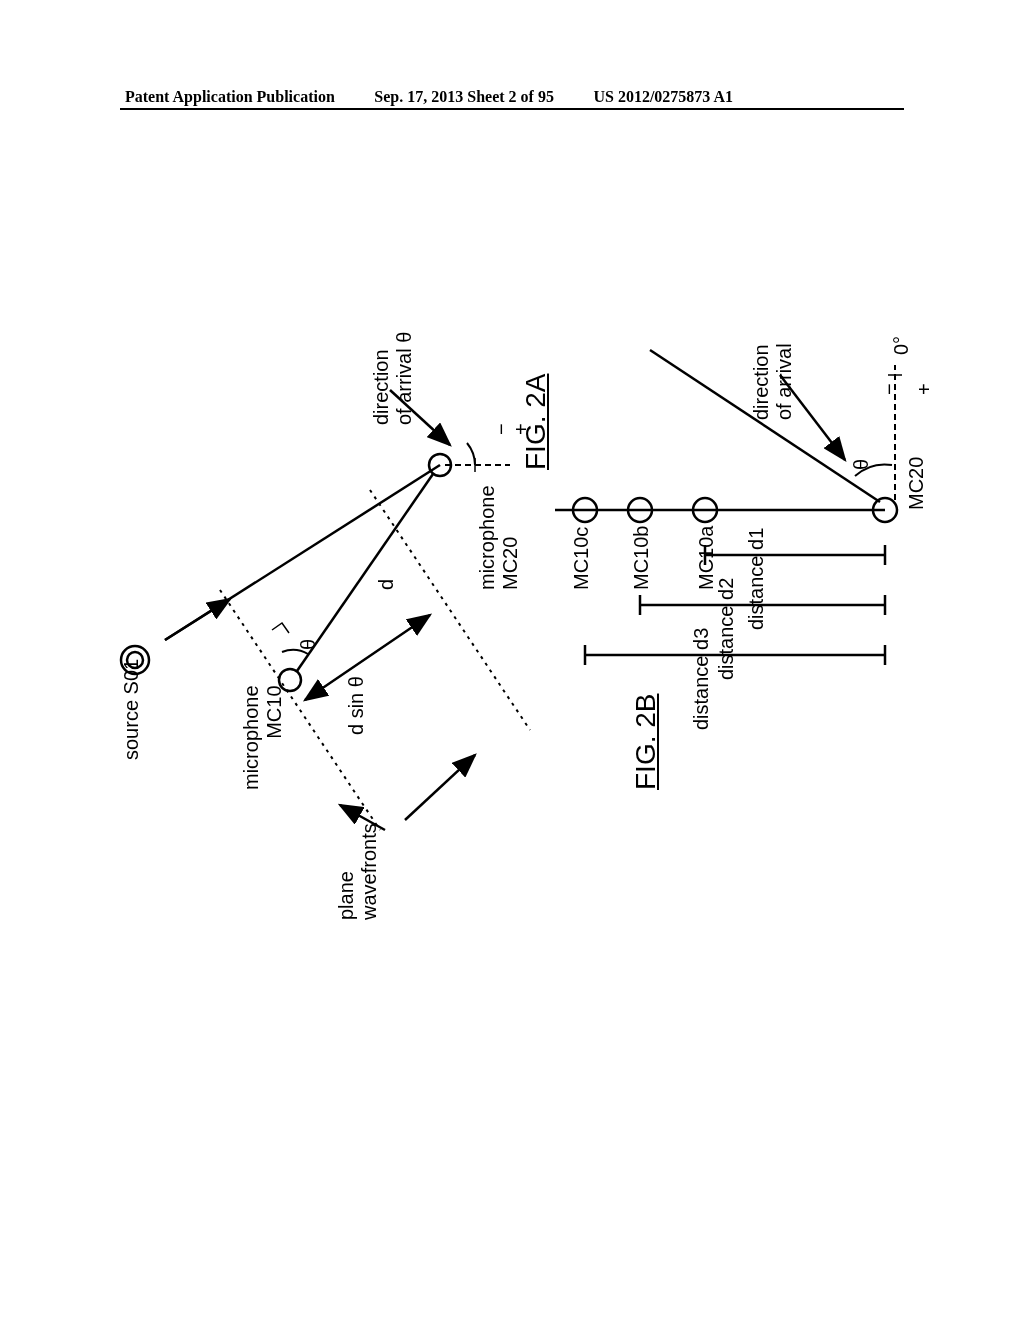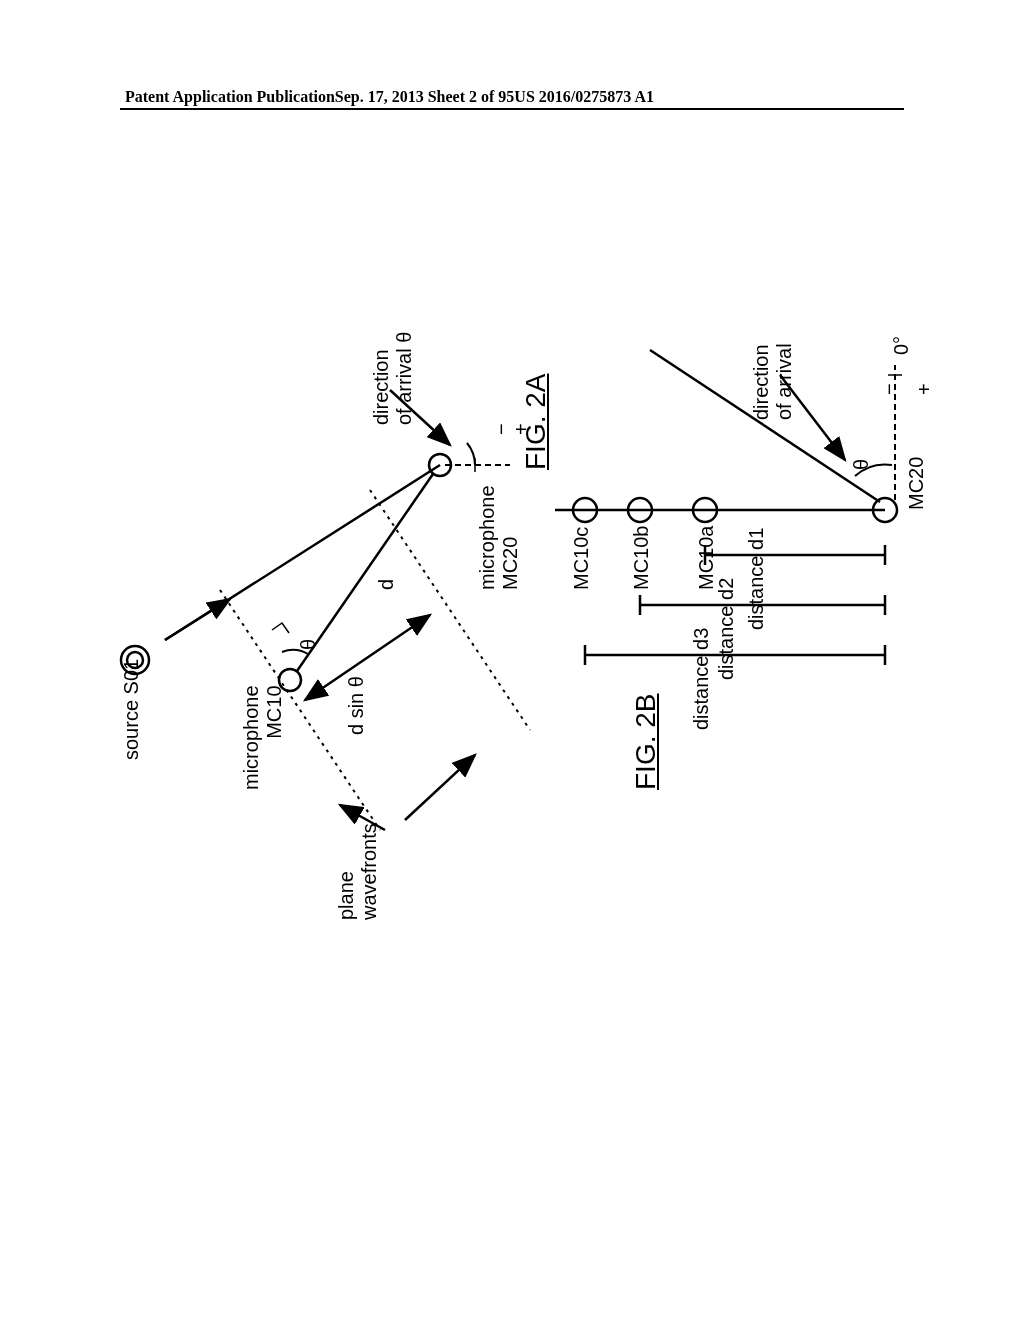--- a/index.html
+++ b/index.html
@@ -9,21 +9,21 @@
     background: white;
     font-family: "Times New Roman", serif;
     position: relative;
   }
   .header {
     position: absolute;
     top: 88px;
     left: 0;
     width: 853px;
     display: flex;
-    justify-content: flex-start;
+    justify-content: space-between;
     padding: 0 120px 0 125px;
     font-size: 16px;
     font-weight: bold;
   }
   .header-divider {
     position: absolute;
     top: 108px;
     left: 120px;
     width: 784px;
     height: 2px;
@@ -56,21 +56,21 @@
     transform-origin: 0 0;
     transform: rotate(-90deg);
   }
 </style>
 </head>
 <body>
 
 <div class="header">
   <span>Patent Application Publication</span>
   <span>Sep. 17, 2013  Sheet 2 of 95</span>
-  <span>US 2016/0275873 A1</span>
+  <span>US 2012/0275873 A1</span>
 </div>
 <div class="header-divider"></div>
 
 <div class="diagram-area">
 
   <svg width="820" height="900">
     <defs>
       <marker id="arrowhead" markerWidth="10" markerHeight="8" refX="9" refY="4" orient="auto">
         <polygon points="0 0, 10 4, 0 8" fill="black"></polygon>
       </marker>

